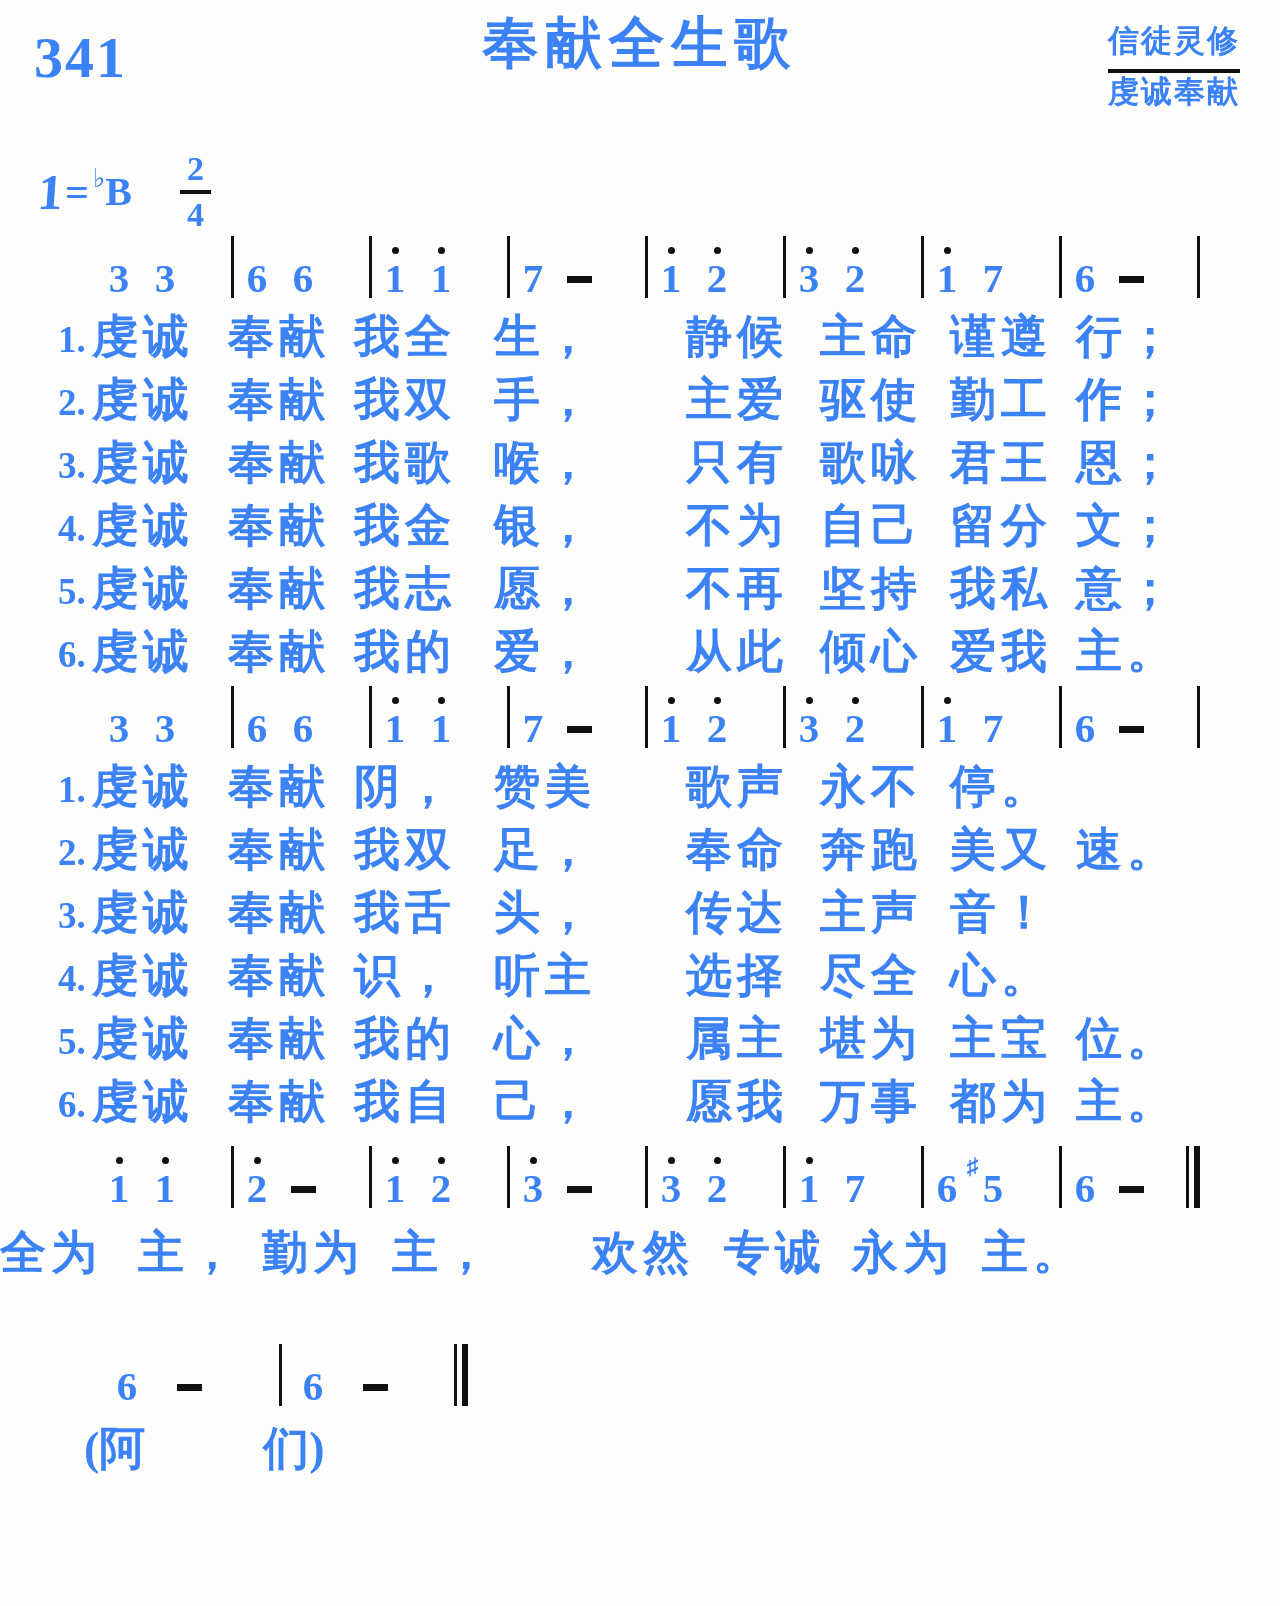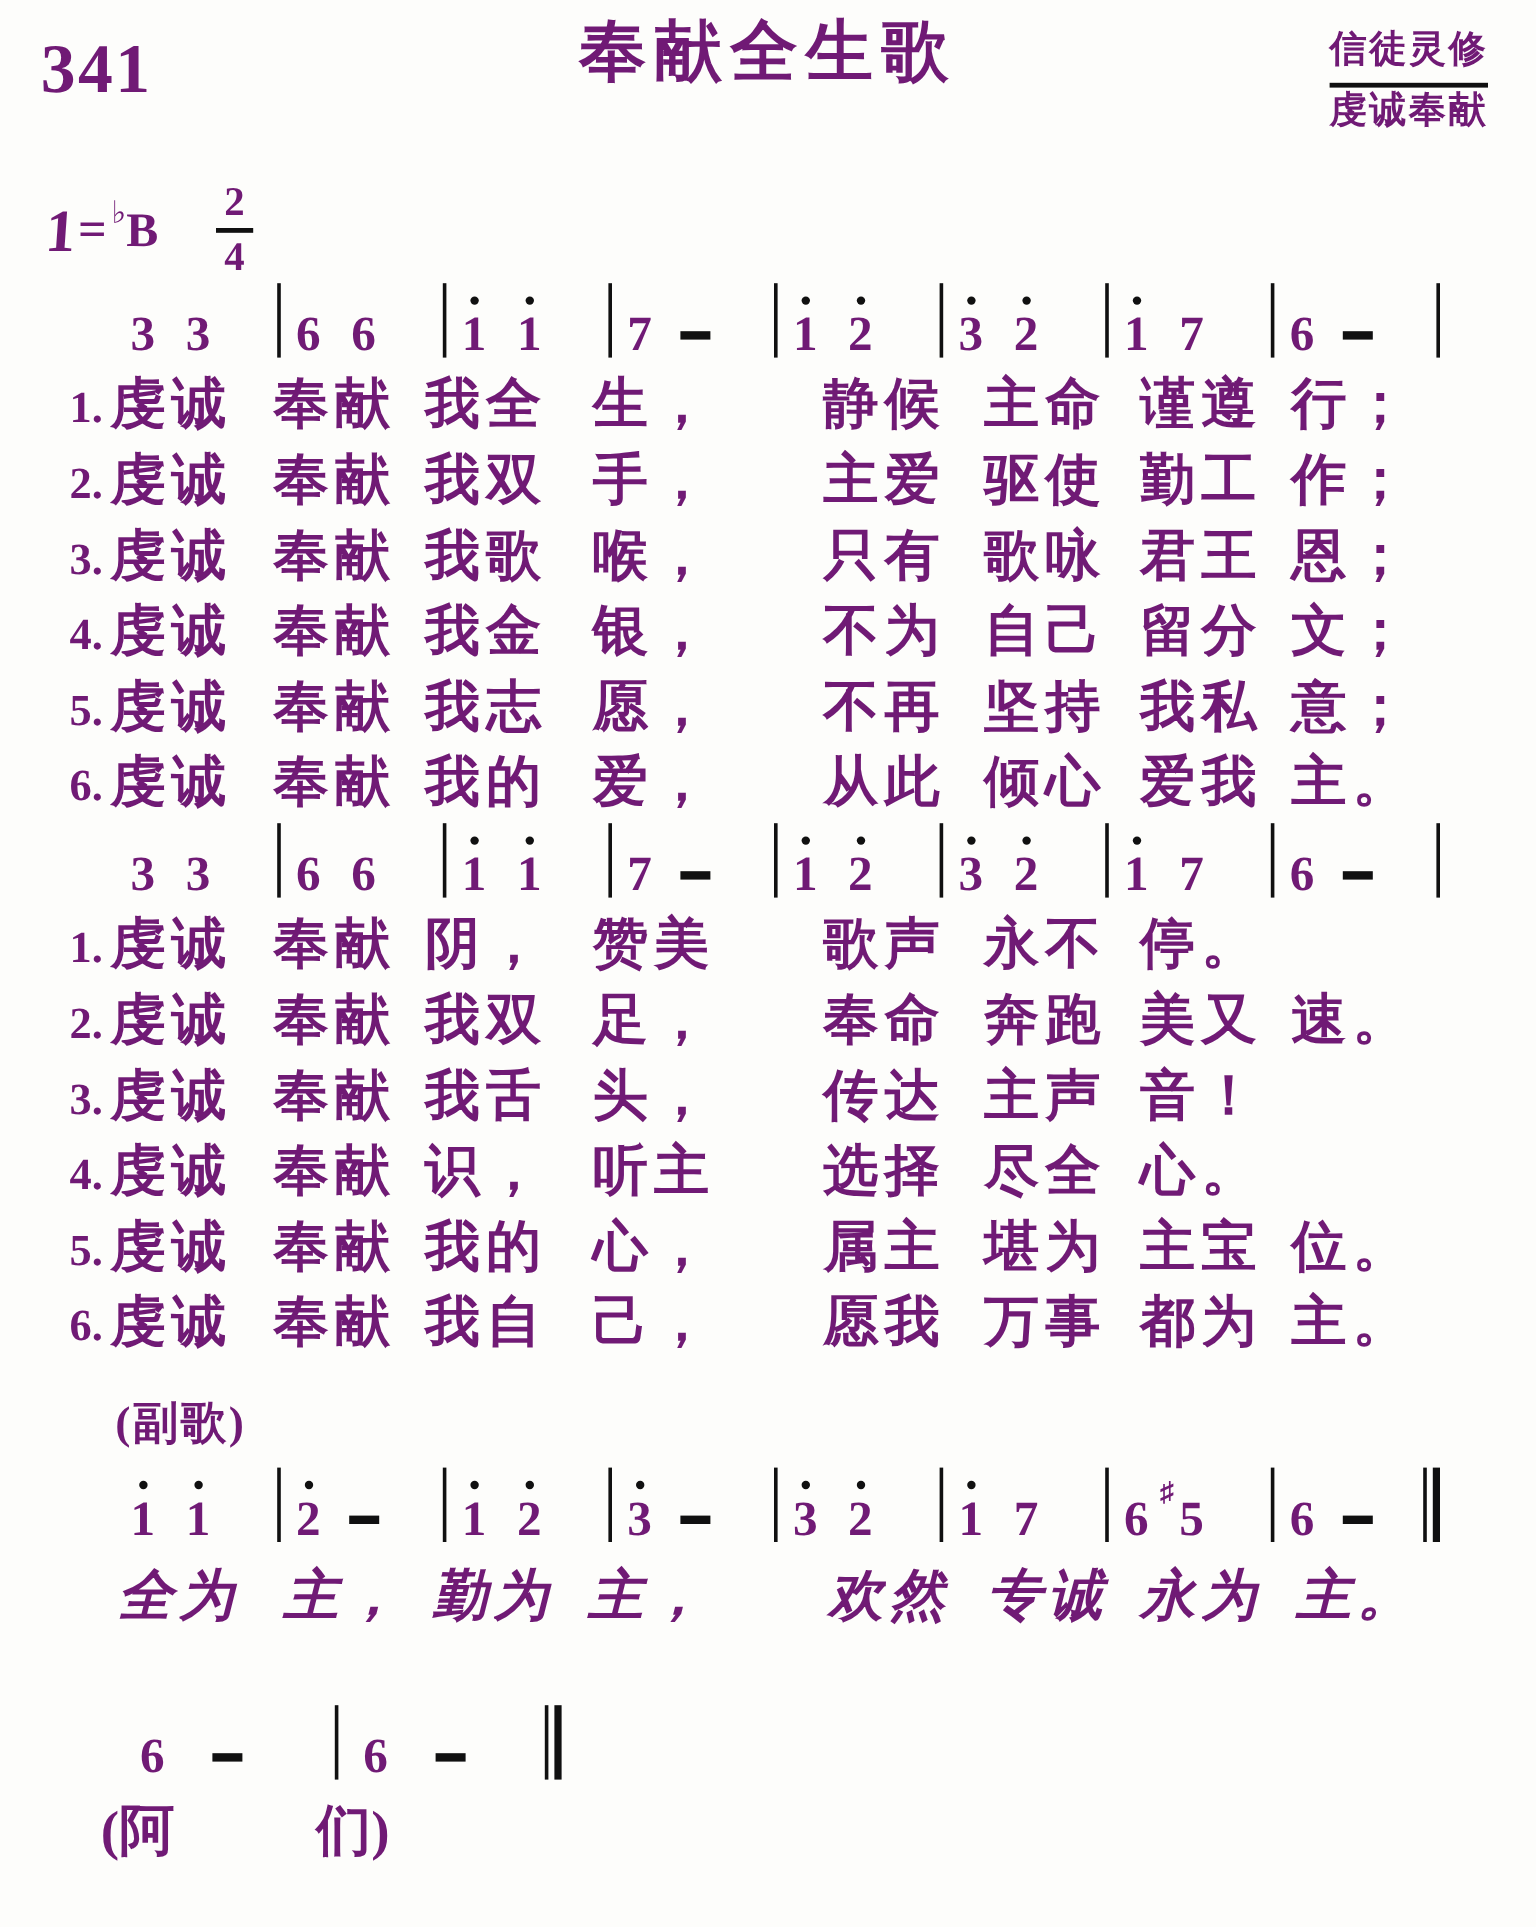--- a/index.html
+++ b/index.html
@@ -1,21 +1,21 @@
 <!DOCTYPE html>
 <html><head>
 <meta charset="utf-8">
 <style>
   html,body{margin:0;padding:0;background:#e8e8e6;}
   .page{
     position:relative;
     width:1280px;height:1606px;
     margin:0 auto;
     background:#fdfdfb;
-    color:#701a75;
+    color:#3b82f6;
     font-family:"Liberation Serif","DejaVu Serif",serif;
     overflow:hidden;
   }
   
   .hdr{position:relative;height:120px;}
   .hymn-num{position:absolute;left:34px;top:24px;font-size:58px;font-weight:bold;letter-spacing:2px;}
   .title{position:absolute;left:50%;transform:translateX(-50%);top:6px;margin:0;
          font-size:56px;font-weight:bold;letter-spacing:7px;white-space:nowrap;}
   .cats{position:absolute;right:40px;top:22px;text-align:center;}
   .cat{font-size:31px;font-weight:bold;letter-spacing:2px;line-height:1.22;}
@@ -45,21 +45,21 @@
   
   .verses{margin-left:58px;margin-top:8px;}
   .lyric-row{display:grid;grid-template-columns:34px 136px 126px 140px 192px 134px 130px 126px 1fr;
              align-items:baseline;height:63px;}
   .vnum{font-size:37px;font-weight:bold;}
   .lcell{font-size:46px;font-weight:bold;letter-spacing:5px;white-space:nowrap;}
   
   .chorus-label{margin:26px 0 0 96px;font-size:38px;font-weight:bold;letter-spacing:2px;}
   .chorus-music{margin-top:10px;}
   .chorus-lyrics{display:grid;grid-template-columns:138px 124px 130px 200px 132px 128px 130px 1fr;
-                 margin-left:98px;margin-top:14px;align-items:baseline;height:64px;font-style:italic;}
+                 margin-top:14px;align-items:baseline;height:64px;}
   .ccell{font-size:46px;font-weight:bold;letter-spacing:5px;white-space:nowrap;}
   
   .ending-music{margin-top:56px;}
   .amen{margin:12px 0 0 84px;font-size:46px;font-weight:bold;display:flex;}
   .amen-right{margin-left:118px;}
 </style>
 </head>
 <body>
 
 <div class="page">
@@ -394,21 +394,20 @@
         <span class="lcell">奉献</span>
         <span class="lcell">我自</span>
         <span class="lcell">己，</span>
         <span class="lcell">愿我</span>
         <span class="lcell">万事</span>
         <span class="lcell">都为</span>
         <span class="lcell">主。</span>
       </div>
     </div>
 
-  <div class="chorus-label">(副歌)</div>
 
   <div class="music chorus-music">
       <span class="mcell">
         <i class="dot on"></i>
         <b class="nv">1</b>
       </span>
       <span class="mcell">
         <i class="dot on"></i>
         <b class="nv">1</b>
       </span>

